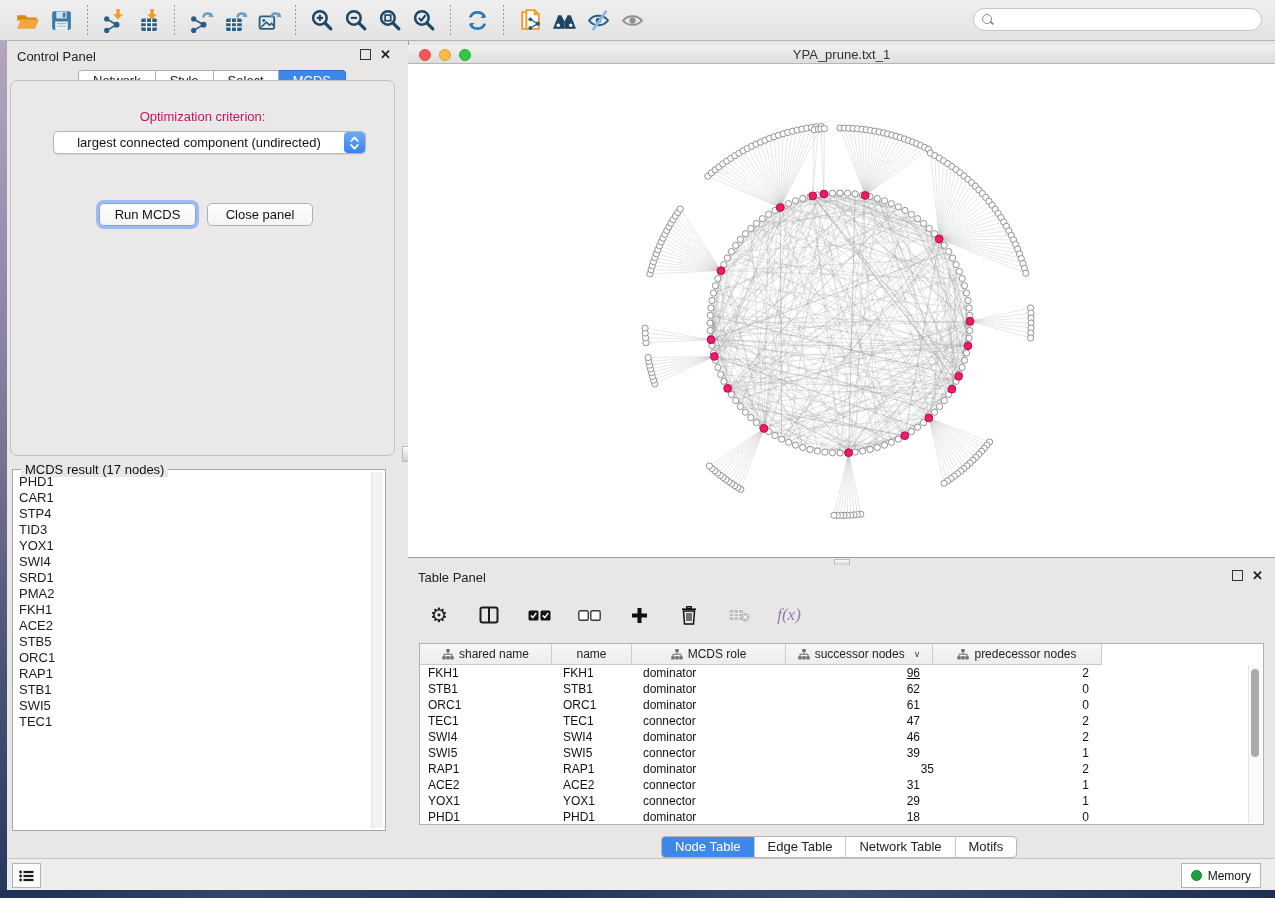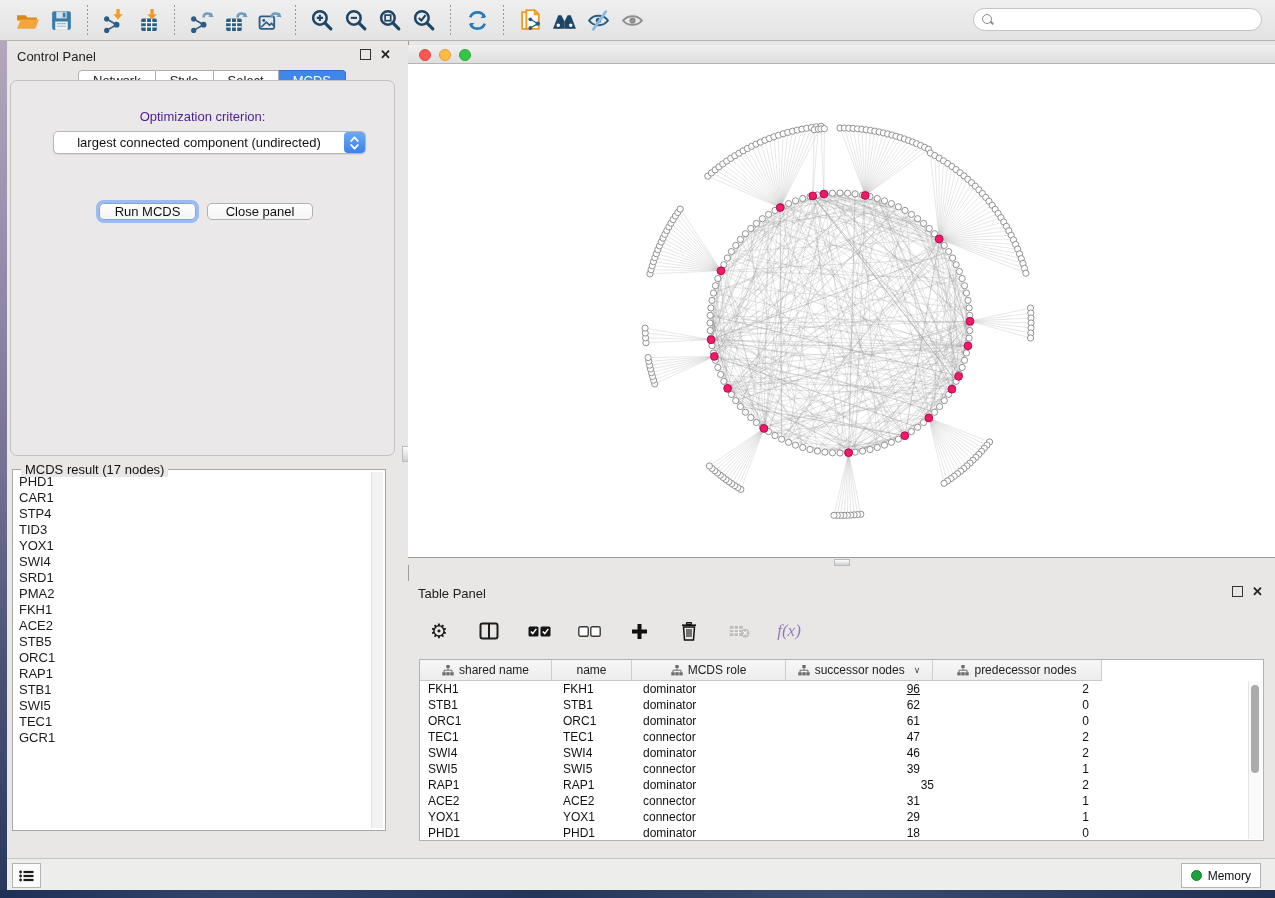--- a/index.html
+++ b/index.html
@@ -32,29 +32,29 @@
   .float-box{width:9px;height:9px;border:1.6px solid #333;display:inline-block;}
   .x-glyph{font-size:13px;font-weight:bold;color:#222;line-height:9px;}
   .cp-tabs{position:absolute;left:71px;top:29px;display:flex;}
   .cp-tab{height:20px;line-height:20px;padding:0 14px;font-size:13px;background:#fff;
     border:1px solid #adadad;border-left:none;color:#222;}
   .cp-tab:first-child{border-left:1px solid #adadad;border-radius:4px 0 0 4px;}
   .cp-tab:last-child{border-radius:0 4px 4px 0;}
   .cp-tab.active{background:#3f87ea;border-color:#2f72d4;color:#fff;}
   .cp-content{position:absolute;left:3px;top:39px;width:385px;height:376px;background:#eae8e8;
     border:1px solid #c2c0c0;border-radius:7px;box-sizing:border-box;}
-  .opt-label{position:absolute;left:0;width:100%;top:28px;text-align:center;font-size:13px;color:#4c1d95;}
+  .opt-label{position:absolute;left:0;width:100%;top:28px;text-align:center;font-size:13px;color:#be185d;}
   .dropdown{position:absolute;left:42px;top:50px;width:313px;height:23px;background:#fff;
     border:1px solid #b7b7b7;border-radius:5px;box-sizing:border-box;display:flex;align-items:center;
     box-shadow:0 1px 1px rgba(0,0,0,.08);}
   .dropdown .dd-text{flex:1;text-align:center;font-size:13px;color:#111;}
   .dd-stepper{width:21px;height:21px;border-radius:4px;margin-right:0px;flex:0 0 auto;
     background:linear-gradient(#6ca9f7,#3b82ec);display:flex;flex-direction:column;align-items:center;justify-content:center;gap:1px;}
   .dd-stepper svg{display:block;}
-  .btn{height:17px;background:linear-gradient(#ffffff,#f4f4f4);border:1px solid #b0b0b0;border-radius:5px;
+  .btn{height:23px;background:linear-gradient(#ffffff,#f4f4f4);border:1px solid #b0b0b0;border-radius:5px;
     font-size:13px;color:#111;display:inline-flex;align-items:center;justify-content:center;box-sizing:border-box;
     font-family:"Liberation Sans",sans-serif;}
   .run-btn{position:absolute;left:88px;top:122px;width:97px;box-shadow:0 0 0 3px rgba(90,150,250,.55);border-color:#7ea7e0;}
   .closep-btn{position:absolute;left:196px;top:122px;width:106px;}
   .result-group{position:absolute;left:5px;top:428px;width:374px;height:362px;
     border:1px solid #a8a8a8;background:#fff;box-sizing:border-box;}
   .result-legend{position:absolute;left:8px;top:-8px;background:#e9e7e6;padding:0 4px;font-size:13px;color:#111;}
   .result-list{position:absolute;left:2px;top:4px;right:14px;bottom:2px;overflow:hidden;font-size:13px;}
   .result-item{height:16px;line-height:16px;padding-left:4px;}
   .result-scroll{position:absolute;right:2px;top:2px;width:11px;bottom:2px;background:#f2f2f2;border-left:1px solid #e2e2e2;}
@@ -70,21 +70,21 @@
     background:linear-gradient(#f0f0f0,#dedede);border-bottom:1px solid #b5b5b5;box-sizing:border-box;}
   .lights{position:absolute;left:11px;top:4px;display:flex;gap:8px;}
   .light{width:12px;height:12px;border-radius:50%;box-sizing:border-box;}
   .light.red{background:#fc5753;border:1px solid #df4744;}
   .light.yellow{background:#fdbc40;border:1px solid #de9f34;}
   .light.green{background:#33c748;border:1px solid #27aa35;}
   .net-title{position:absolute;left:0;width:100%;top:2px;text-align:center;font-size:13px;color:#333;}
   .net-canvas{position:absolute;left:0;top:19px;width:867px;height:493px;background:#fff;}
   .net-canvas svg{position:absolute;left:0;top:0;}
   
-  .table-panel{position:absolute;left:408px;top:565px;width:867px;height:293px;background:#e9e7e6;margin-top:16px;}
+  .table-panel{position:absolute;left:408px;top:565px;width:867px;height:293px;background:#e9e7e6;}
   .tp-title{position:absolute;left:10px;top:5px;font-size:13px;color:#222;}
   .tp-btns{right:12px;top:5px;}
   .tp-toolbar{position:absolute;left:0;top:26px;width:100%;height:48px;display:flex;align-items:center;padding-left:18px;box-sizing:border-box;gap:24px;}
   .tp-ico{display:flex;align-items:center;justify-content:center;width:26px;height:26px;}
   .tp-ico.disabled{opacity:.55;}
   .gear-txt{font-size:20px;color:#1c1c1c;line-height:20px;}
   .fx-txt{font-family:Liberation Serif, serif;font-style:italic;font-size:17px;color:#4c1d95;}
   .dtable{position:absolute;left:11px;top:78px;width:845px;height:182px;background:#fff;
     border:1px solid #b2b2b2;box-sizing:border-box;overflow:hidden;}
   .thead{position:absolute;left:0;top:0;height:21px;background:linear-gradient(#f7f7f7,#ededed);
@@ -304,40 +304,40 @@
           <div class="result-item">SRD1</div>
           <div class="result-item">PMA2</div>
           <div class="result-item">FKH1</div>
           <div class="result-item">ACE2</div>
           <div class="result-item">STB5</div>
           <div class="result-item">ORC1</div>
           <div class="result-item">RAP1</div>
           <div class="result-item">STB1</div>
           <div class="result-item">SWI5</div>
           <div class="result-item">TEC1</div>
-          <div class="result-item">GCR1</div>
         </div>
       <div class="result-scroll"></div>
     </div>
   </div>
 
   <div class="vsplit">
       <div class="vgrip"></div>
     </div>
   <div class="hsplit">
       <div class="hgrip"></div>
     </div>
 
   <div class="net-window">
     <div class="net-titlebar">
       <div class="lights">
         <span class="light red"></span>
         <span class="light yellow"></span>
         <span class="light green"></span>
       </div>
+      <div class="net-title">YPA_prune.txt_1</div>
     </div>
     <div class="net-canvas" id="net-canvas">
         <svg width="867" height="493">
           <line x1="432" y1="129" x2="360.5638328507952" y2="367.6134154836817" stroke="#8f8f8f" stroke-width="0.55" opacity="0.38"></line>
           <line x1="302.8790134935474" y1="243.90792116372003" x2="548.1722432420436" y2="317.3438934260601" stroke="#8f8f8f" stroke-width="0.55" opacity="0.38"></line>
           <line x1="354.36938307863784" y1="363.27601505815574" x2="303.97499210841295" y2="236.42573690329903" stroke="#8f8f8f" stroke-width="0.55" opacity="0.38"></line>
           <line x1="319.416697508023" y1="194" x2="556.5386366010135" y2="221.71557974755825" stroke="#8f8f8f" stroke-width="0.55" opacity="0.38"></line>
           <line x1="342.7885870770646" y1="353.5585734044963" x2="366.99999999999994" y2="146.416697508023" stroke="#8f8f8f" stroke-width="0.55" opacity="0.38"></line>
           <line x1="490.3438934260601" y1="142.82775675795642" x2="319.41669750802293" y2="324" stroke="#8f8f8f" stroke-width="0.55" opacity="0.38"></line>
           <line x1="531.5857776054671" y1="175.4376107407499" x2="373.6561065739399" y2="375.1722432420436" stroke="#8f8f8f" stroke-width="0.55" opacity="0.38"></line>
@@ -1319,20 +1319,26 @@
           <div class="tcell" style="left: 513px; width: 169px; text-align: right; padding-right: 13px;">1</div>
         </div>
         <div class="trow" style="top: 165px; width: 682px;">
           <div class="tcell" style="left: 0px; width: 132px; padding-left: 8px;">PHD1</div>
           <div class="tcell" style="left: 132px; width: 80px; padding-left: 11px;">PHD1</div>
           <div class="tcell" style="left: 212px; width: 154px; padding-left: 11px;">dominator</div>
           <div class="tcell" style="left: 366px; width: 147px; text-align: right; padding-right: 13px;">18</div>
           <div class="tcell" style="left: 513px; width: 169px; text-align: right; padding-right: 13px;">0</div>
         </div>
       </div>
+    <div class="bottom-tabs" id="bottom-tabs">
+        <div class="b-tab active">Node Table</div>
+        <div class="b-tab">Edge Table</div>
+        <div class="b-tab">Network Table</div>
+        <div class="b-tab">Motifs</div>
+      </div>
   </div>
 
   <div class="status-bar">
     <div class="list-btn">
       <svg width="15" height="12" viewBox="0 0 15 12">
         <circle cx="1.6" cy="2" r="1.4" fill="#1a1a1a"></circle>
           <rect x="4.5" y="0.9" width="10" height="2.2" fill="#1a1a1a"></rect>
         <circle cx="1.6" cy="6" r="1.4" fill="#1a1a1a"></circle>
           <rect x="4.5" y="4.9" width="10" height="2.2" fill="#1a1a1a"></rect>
         <circle cx="1.6" cy="10" r="1.4" fill="#1a1a1a"></circle>

